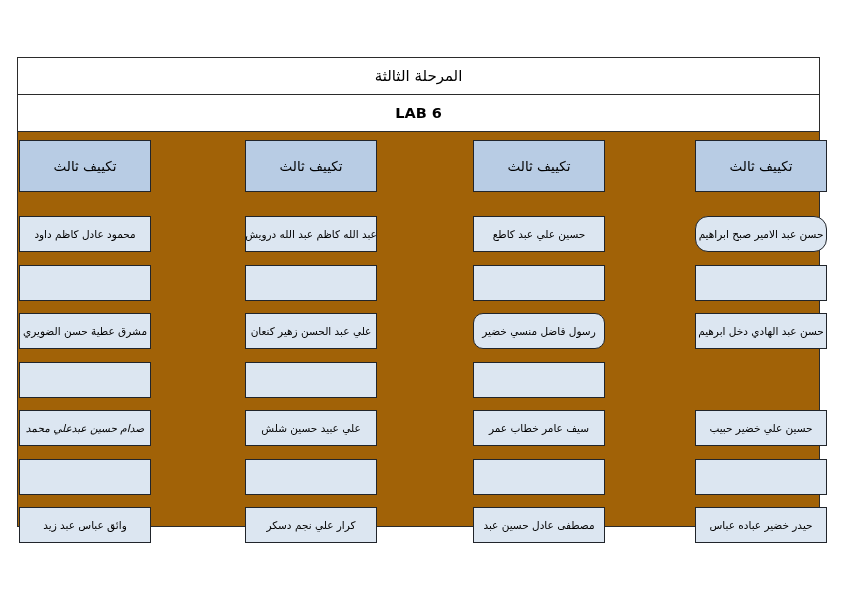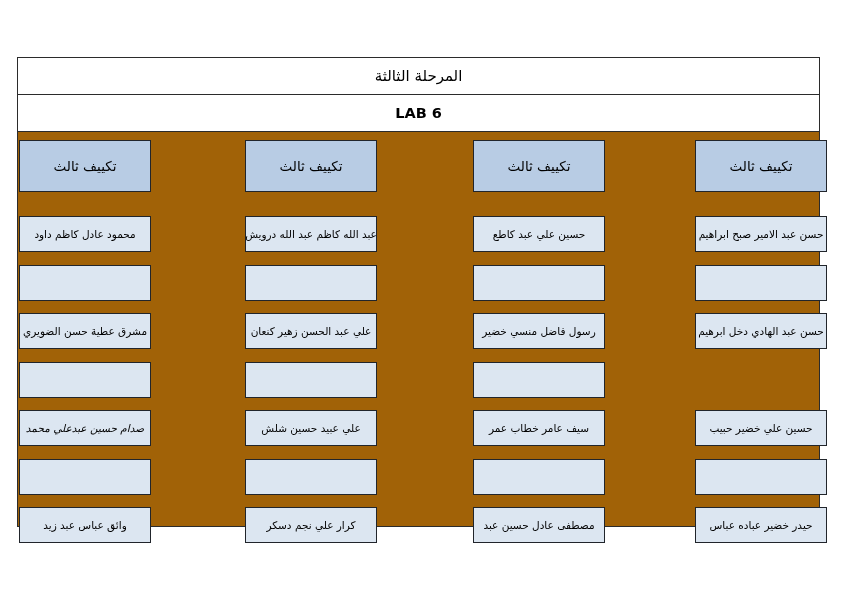--- a/index.html
+++ b/index.html
@@ -116,33 +116,33 @@
     <span class="title-text">المرحلة الثالثة</span>
   </div>
 
   <div class="title-row lab">
     <span class="title-text">LAB 6</span>
   </div>
 
   <div id="grid">
       <div class="col col-0">
         <div class="colhead">تكييف ثالث</div>
-        <div class="cell" style="top: 84px;">حسن عبد الامير صبح ابراهيم</div>
+        <div class="cell" style="top: 84px; border-radius: 13px;">حسن عبد الامير صبح ابراهيم</div>
         <div class="cell blank" style="top: 132.5px;"></div>
         <div class="cell" style="top: 181px;">حسن عبد الهادي دخل ابرهيم</div>
         <div class="cell absent" style="top: 229.5px;"></div>
         <div class="cell" style="top: 278px;">حسين علي خضير حبيب</div>
         <div class="cell blank" style="top: 326.5px;"></div>
         <div class="cell" style="top: 375px; text-align: right;">حيدر خضير عباده عباس</div>
       </div>
       <div class="col col-1">
         <div class="colhead">تكييف ثالث</div>
         <div class="cell" style="top: 84px;">حسين علي عبد كاطع</div>
         <div class="cell blank" style="top: 132.5px;"></div>
-        <div class="cell" style="top: 181px;">رسول فاضل منسي خضير</div>
+        <div class="cell" style="top: 181px; border-radius: 10px;">رسول فاضل منسي خضير</div>
         <div class="cell blank" style="top: 229.5px;"></div>
         <div class="cell" style="top: 278px;">سيف عامر خطاب عمر</div>
         <div class="cell blank" style="top: 326.5px;"></div>
         <div class="cell" style="top: 375px;">مصطفى عادل حسين عبد</div>
       </div>
       <div class="col col-2">
         <div class="colhead">تكييف ثالث</div>
         <div class="cell" style="top: 84px;">عبد الله كاظم عبد الله درويش</div>
         <div class="cell blank" style="top: 132.5px;"></div>
         <div class="cell" style="top: 181px;">علي عبد الحسن زهير كنعان</div>

